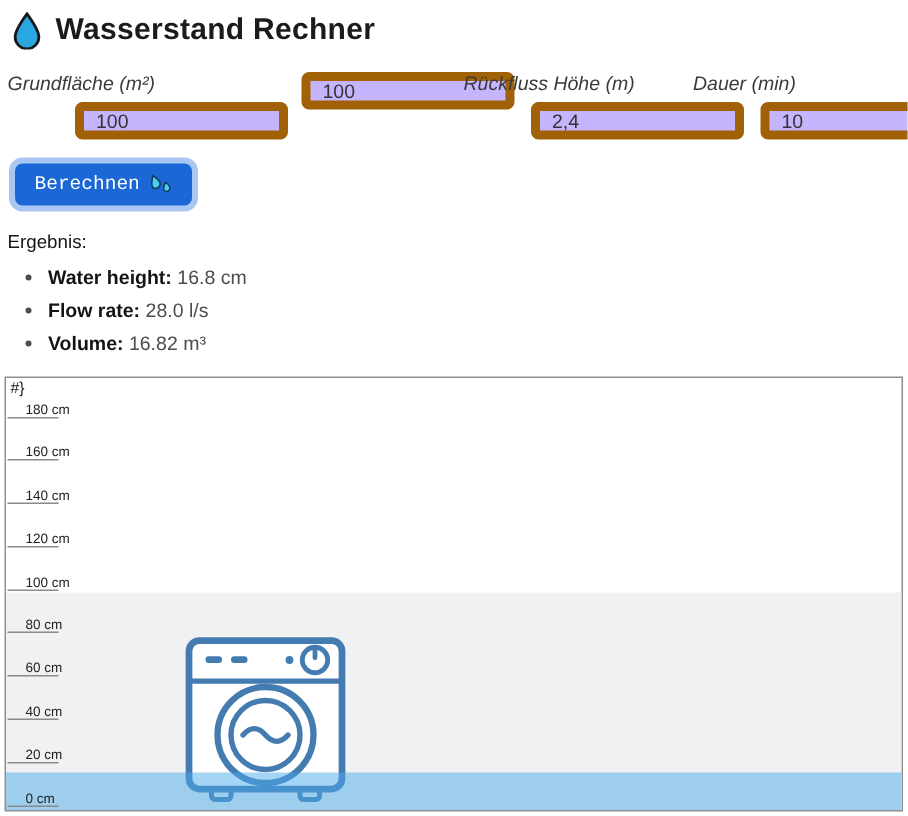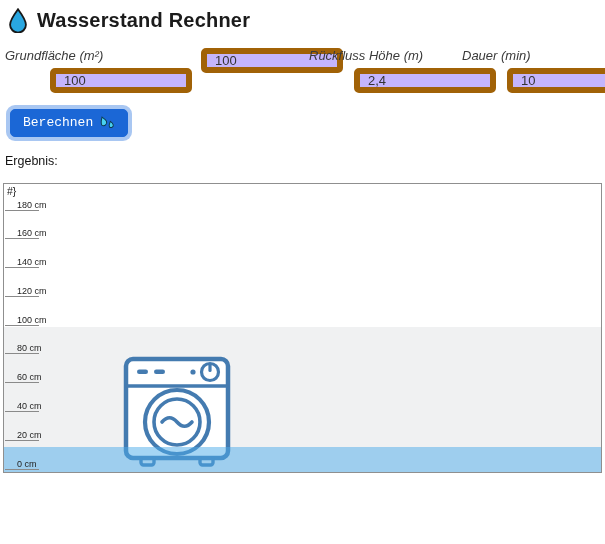--- a/index.html
+++ b/index.html
@@ -93,20 +93,25 @@
   <button class="calc-btn">
     <span>Berechnen</span>
     <svg class="splash-icon" viewBox="0 0 20 18">
       <path d="M7 1 C7 1 1.5 7 2 10 a4 4 0 0 0 7.5 -1.5 C9.5 5.5 7 1 7 1 Z" fill="#49d0ef" stroke="#0d3b4f" stroke-width="1.3" transform="rotate(-28 6 8)"></path>
       <path d="M15.5 7 C15.5 7 12 11 12.3 13.2 a2.9 2.9 0 0 0 5.5 -1 C17.8 10 15.5 7 15.5 7 Z" fill="#49d0ef" stroke="#0d3b4f" stroke-width="1.2" transform="rotate(-18 15 11)"></path>
     </svg>
   </button>
 
   
   <div class="results-heading">Ergebnis:</div>
+  <ul class="results-list">
+    <li><b>Water height:</b> <span>16.8 cm</span></li>
+    <li><b>Flow rate:</b> <span>28.0 l/s</span></li>
+    <li><b>Volume:</b> <span>16.82 m³</span></li>
+  </ul>
 
   
   <div class="viz">
     <div class="artifact">#}</div>
     <div class="gray-zone"></div>
 
     <svg class="machine" viewBox="0 0 108 112">
       <g stroke="#447bb0" fill="none" stroke-linecap="round" stroke-linejoin="round">
         <rect x="3" y="3" width="102" height="99" rx="7" fill="#ffffff" stroke-width="4.5"></rect>
         <line x1="4" y1="30" x2="104" y2="30" stroke-width="3.5"></line>

